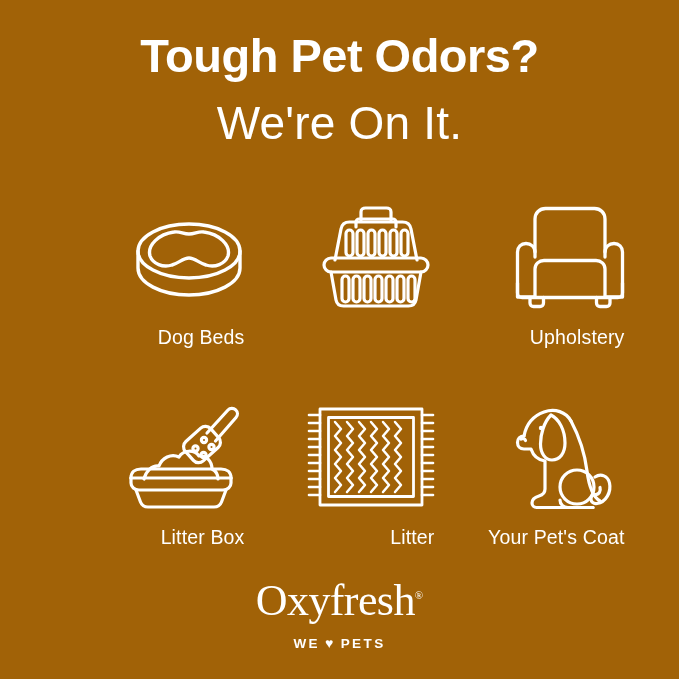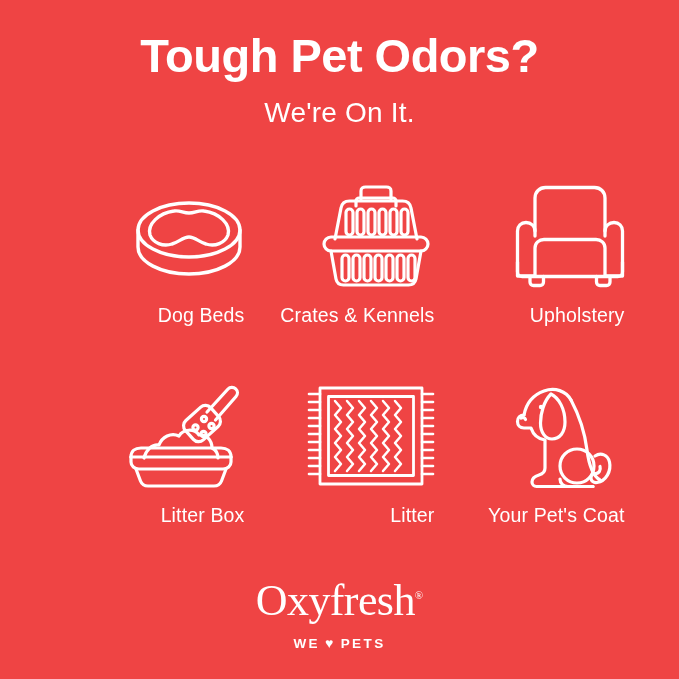--- a/index.html
+++ b/index.html
@@ -9,21 +9,21 @@
   body {
     width: 679px;
     height: 679px;
     overflow: hidden;
     font-family: "Liberation Sans", sans-serif;
   }
   #poster {
     position: relative;
     width: 679px;
     height: 679px;
-    background: #ef4444;
+    background: #a16207;
     display: flex;
     flex-direction: column;
     align-items: center;
     box-sizing: border-box;
   }
 
   
   .header {
     width: 100%;
     text-align: center;
@@ -32,21 +32,21 @@
   .headline {
     font-size: 47px;
     font-weight: bold;
     color: #ffffff;
     letter-spacing: -0.5px;
     line-height: 1.1;
     margin: 0;
     white-space: nowrap;
   }
   .subhead {
-    font-size: 28px;
+    font-size: 46px;
     font-weight: normal;
     color: #ffffff;
     letter-spacing: 0.2px;
     line-height: 1.2;
     margin: 14px 0 0 0;
     white-space: nowrap;
   }
 
   
   .grid {
@@ -179,21 +179,20 @@
 
           <rect x="25" y="71" width="7" height="26" rx="3.5"></rect>
           <rect x="36" y="71" width="7" height="26" rx="3.5"></rect>
           <rect x="47" y="71" width="7" height="26" rx="3.5"></rect>
           <rect x="58" y="71" width="7" height="26" rx="3.5"></rect>
           <rect x="69" y="71" width="7" height="26" rx="3.5"></rect>
           <rect x="80" y="71" width="7" height="26" rx="3.5"></rect>
           <rect x="91" y="71" width="7" height="26" rx="3.5"></rect>
         </svg>
       </div>
-      <div class="cell-label">Crates &amp; Kennels</div>
     </div>
 
     <div class="cell">
       <div class="icon-box">
         <svg width="110" height="104" viewBox="0 0 110 104" fill="none" stroke="#ffffff" stroke-width="3.3" stroke-linecap="round" stroke-linejoin="round">
 
           <path d="M20 52 V14 C20 8 24.5 3.5 30.5 3.5 H79.5 C85.5 3.5 90 8 90 14 V52"></path>
 
           <path d="M20 47 C20 42 16 38.5 11 38.5 C6 38.5 2.5 42 2.5 47 V92 H20"></path>
 

